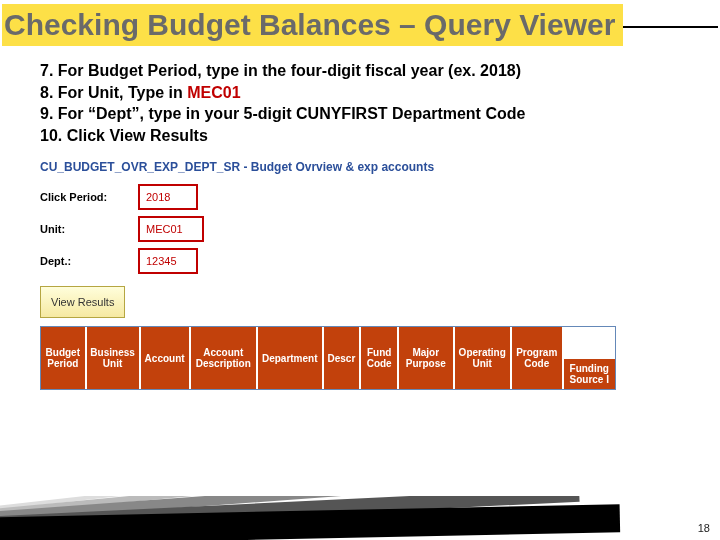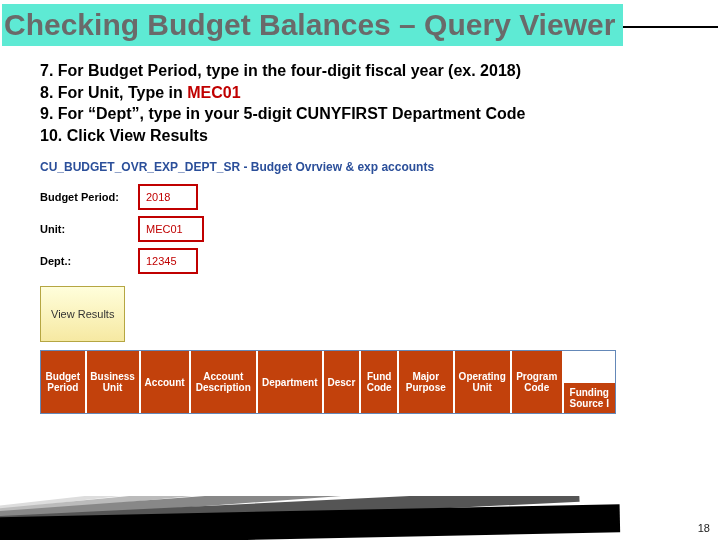--- a/index.html
+++ b/index.html
@@ -21,21 +21,21 @@
     left: 0; right: 0; top: 22px;
     height: 2px;
     background: #000;
   }
   .title-text {
     position: absolute;
     left: 0; top: 0;
     font-size: 30px;
     font-weight: bold;
     color: #6a6a6a;
-    background: #5eead4;
+    background: #fde047;
     padding: 4px 8px 4px 2px;
     letter-spacing: 0px;
   }
   .instructions {
     margin: 6px 8px 0 40px;
     font-family: "Tahoma", "Trebuchet MS", sans-serif;
     font-size: 16px;
     font-weight: bold;
     color: #000;
     line-height: 1.35;
@@ -73,21 +73,21 @@
     padding: 5px 6px;
     min-width: 56px;
     text-align: left;
   }
   .view-results {
     font-family: Arial, sans-serif;
     font-size: 11px;
     color: #333;
     background: linear-gradient(#fffedb, #f6e9a2);
     border: 1px solid #b5a642;
-    padding: 21px 10px;
+    padding: 9px 10px;
     margin: 6px 0 8px 0;
     display: inline-block;
     cursor: pointer;
   }
   .result-header {
     border: 1px solid #6488b8;
     display: flex;
     background: #fff;
     width: 576px;
   }
@@ -156,21 +156,21 @@
   <div>
     <span>10.</span>
     <span>Click View Results</span>
   </div>
 </div>
 
 <div class="query-panel">
   <div class="query-name">CU_BUDGET_OVR_EXP_DEPT_SR - Budget Ovrview &amp; exp accounts</div>
 
   <div class="form-row">
-    <div class="form-label">Budget Period:</div>
+    <div class="form-label">Click Period:</div>
     <div class="form-input" style="min-width:60px">2018</div>
   </div>
   <div class="form-row">
     <div class="form-label">Unit:</div>
     <div class="form-input" style="min-width:66px">MEC01</div>
   </div>
   <div class="form-row">
     <div class="form-label">Dept.:</div>
     <div class="form-input" style="min-width:60px">12345</div>
   </div>

